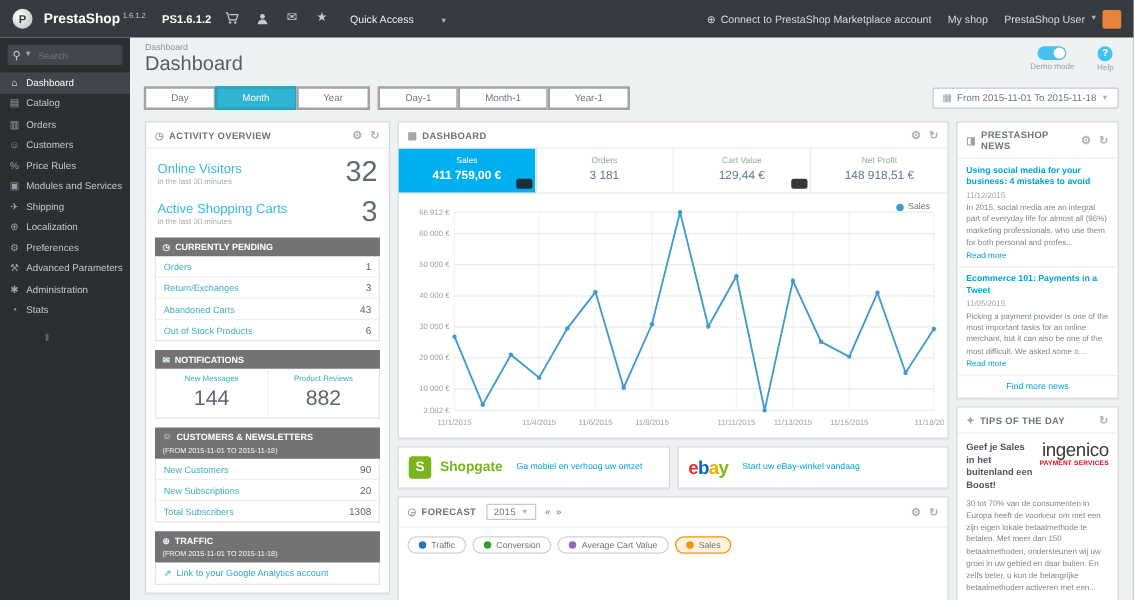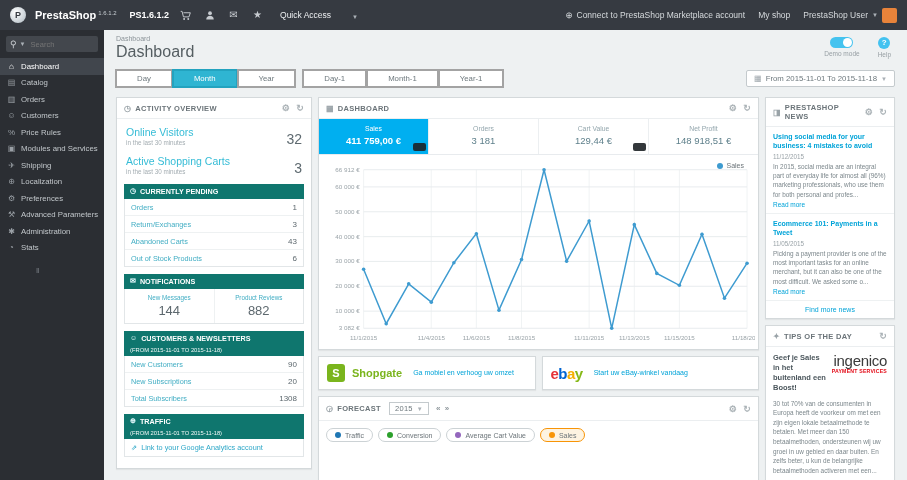--- a/index.html
+++ b/index.html
@@ -56,35 +56,35 @@
   .p-head{display:flex;align-items:center;gap:4px;padding:5px 7px;font-size:7.5px;font-weight:bold;color:#6b7479;
           text-transform:uppercase;letter-spacing:.3px;border-bottom:1px solid #ebeef0}
   .ph-icon{color:#9aa3a8;font-size:8px}
   .p-tools{margin-left:auto;display:flex;gap:6px;color:#aab2b6;font-size:9px}
   .p-tools span{cursor:pointer}
   
   .col-left{width:196px;flex:none;min-height:372px;padding-bottom:6px}
   .stat{display:flex;align-items:flex-end;padding:7px 9px 2px}
   .s-label{font-size:10.5px;color:#35bcd6;cursor:pointer}
   .s-sub{font-size:6.3px;color:#a3acb1;margin-top:1px}
-  .stat-v{margin-left:auto;font-size:14px;color:#5e6a70;font-weight:300;line-height:1}
+  .stat-v{margin-left:auto;font-size:23px;color:#5e6a70;font-weight:300;line-height:1}
   .sec{margin:7px 7px 0}
-  .sec-head{background:#0f766e;color:#fff;padding:3px 6px;font-size:7.2px;font-weight:bold;display:flex;align-items:flex-start;gap:4px;flex-wrap:wrap}
+  .sec-head{background:#737373;color:#fff;padding:3px 6px;font-size:7.2px;font-weight:bold;display:flex;align-items:center;gap:4px;flex-wrap:wrap}
   .sec-head .ph-icon{color:#e8fbff;font-size:7px}
   .sec-sub{width:100%;font-weight:normal;font-size:5.8px;opacity:.95}
   .sec-rows{border:1px solid #e2e6e8;border-top:0}
   .srow{display:flex;align-items:center;padding:3.5px 6px;font-size:7.3px;border-bottom:1px solid #eef1f2}
   .srow:last-child{border-bottom:0}
   .srow .lbl{color:#43aec4;cursor:pointer}
   .srow b{margin-left:auto;color:#5d686e;font-weight:normal;font-size:8px}
   .ncols{display:flex;border:1px solid #e2e6e8;border-top:0}
   .ncell{flex:1;text-align:center;padding:5px 2px;cursor:pointer}
   .ncell+.ncell{border-left:1px solid #eef1f2}
   .ncell .nl{font-size:6.3px;color:#43aec4}
-  .ncell .nv{font-size:13px;color:#5d686e;margin-top:2px}
+  .ncell .nv{font-size:17px;color:#5d686e;margin-top:2px}
   .slink{padding:4px 6px;font-size:7.3px;color:#2fa8c8;border:1px solid #e2e6e8;border-top:0;display:flex;gap:4px;align-items:center;cursor:pointer}
   
   .col-mid{flex:1;min-width:0}
   .kpis{display:flex;border-bottom:1px solid #e8ebee}
   .kpi{flex:1;position:relative;text-align:center;padding:6px 2px 8px;border-right:1px solid #eceff1;cursor:pointer}
   .kpi:last-child{border-right:0}
   .k-label{font-size:6.8px;color:#93a6ad}
   .k-value{font-size:9.5px;color:#5d7f8a;margin-top:3px;white-space:nowrap}
   .kpi.active{background:#00aff0}
   .kpi.active .k-label,.kpi.active .k-value{color:#fff;text-align:center;}

